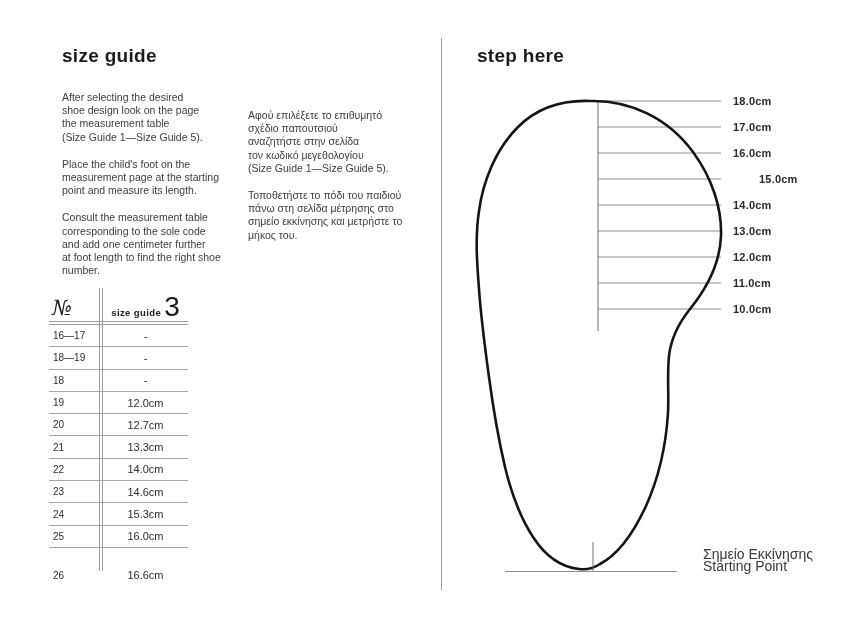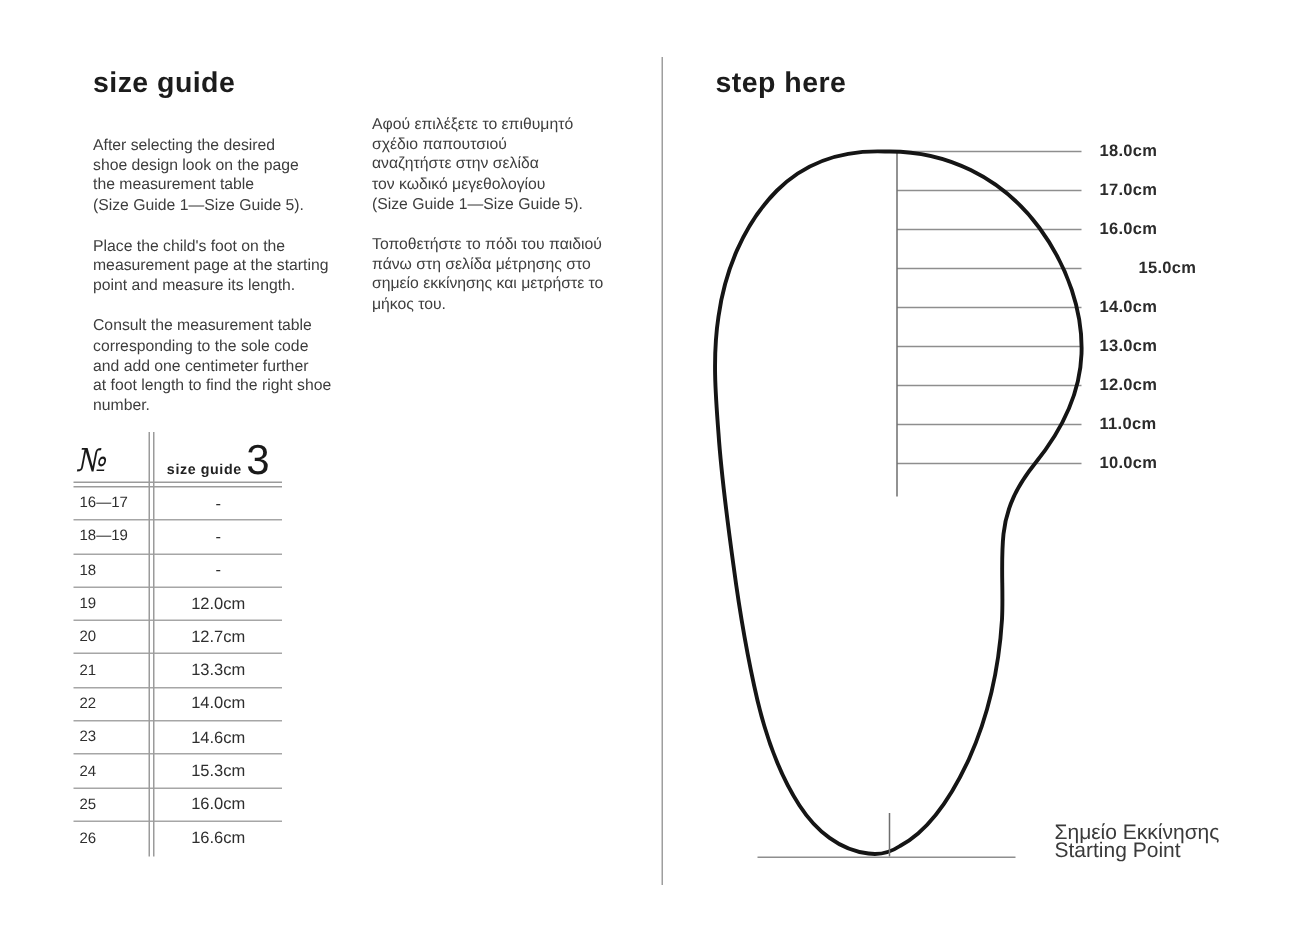--- a/index.html
+++ b/index.html
@@ -25,21 +25,21 @@
   .t-head .c1 { width:54px; padding-left:3px; box-sizing:border-box; }
   .numero {
     font-family:"DejaVu Serif", serif; font-style:italic; font-size:21px;
     color:#191919; line-height:22px;
   }
   .t-head .c2 { flex:1; display:flex; align-items:baseline; justify-content:center; gap:3px; }
   .sg-label { font-size:9.5px; font-weight:bold; letter-spacing:0.4px; color:#222; }
   .sg-num { font-size:28px; font-weight:400; color:#1a1a1a; line-height:24px; }
   .dbl-rule { height:2px; border-top:1.5px solid #9b9b9b; border-bottom:1.5px solid #9b9b9b; }
   .t-row { display:flex; height:22.3px; align-items:center; border-bottom:1px solid #a6a6a6; box-sizing:border-box; }
-  .t-row:last-child { border-bottom:none; }
+  .t-row:last-child { border-bottom:none;margin-top:16px; }
   .t-row .c1 { width:54px; padding-left:4px; box-sizing:border-box; font-size:10px; color:#2e2e2e; }
   .t-row .c2 { flex:1; text-align:center; font-size:11px; color:#2e2e2e; }
 
   .divider { position:absolute; left:441px; top:38px; width:1px; height:552px; background:#9e9e9e; }
 
   .diagram-svg { position:absolute; left:450px; top:85px; }
   .cm-label {
     position:absolute; left:733px; font-size:11px; font-weight:bold;
     color:#2b2b2b; line-height:12px; letter-spacing:0.2px;
   }
@@ -63,21 +63,21 @@
     <p>Place the child's foot on the
 measurement page at the starting
 point and measure its length.</p>
     <p>Consult the measurement table
 corresponding to the sole code
 and add one centimeter further
 at foot length to find the right shoe
 number.</p>
   </div>
 
-  <div class="col" style="left:248px; top:77px; width:190px;">
+  <div class="col" style="left:248px; top:109px; width:190px;">
     <p>Αφού επιλέξετε το επιθυμητό
 σχέδιο παπουτσιού
 αναζητήστε στην σελίδα
 τον κωδικό μεγεθολογίου
 (Size Guide 1—Size Guide 5).</p>
     <p>Τοποθετήστε το πόδι του παιδιού
 πάνω στη σελίδα μέτρησης στο
 σημείο εκκίνησης και μετρήστε το
 μήκος του.</p>
   </div>

